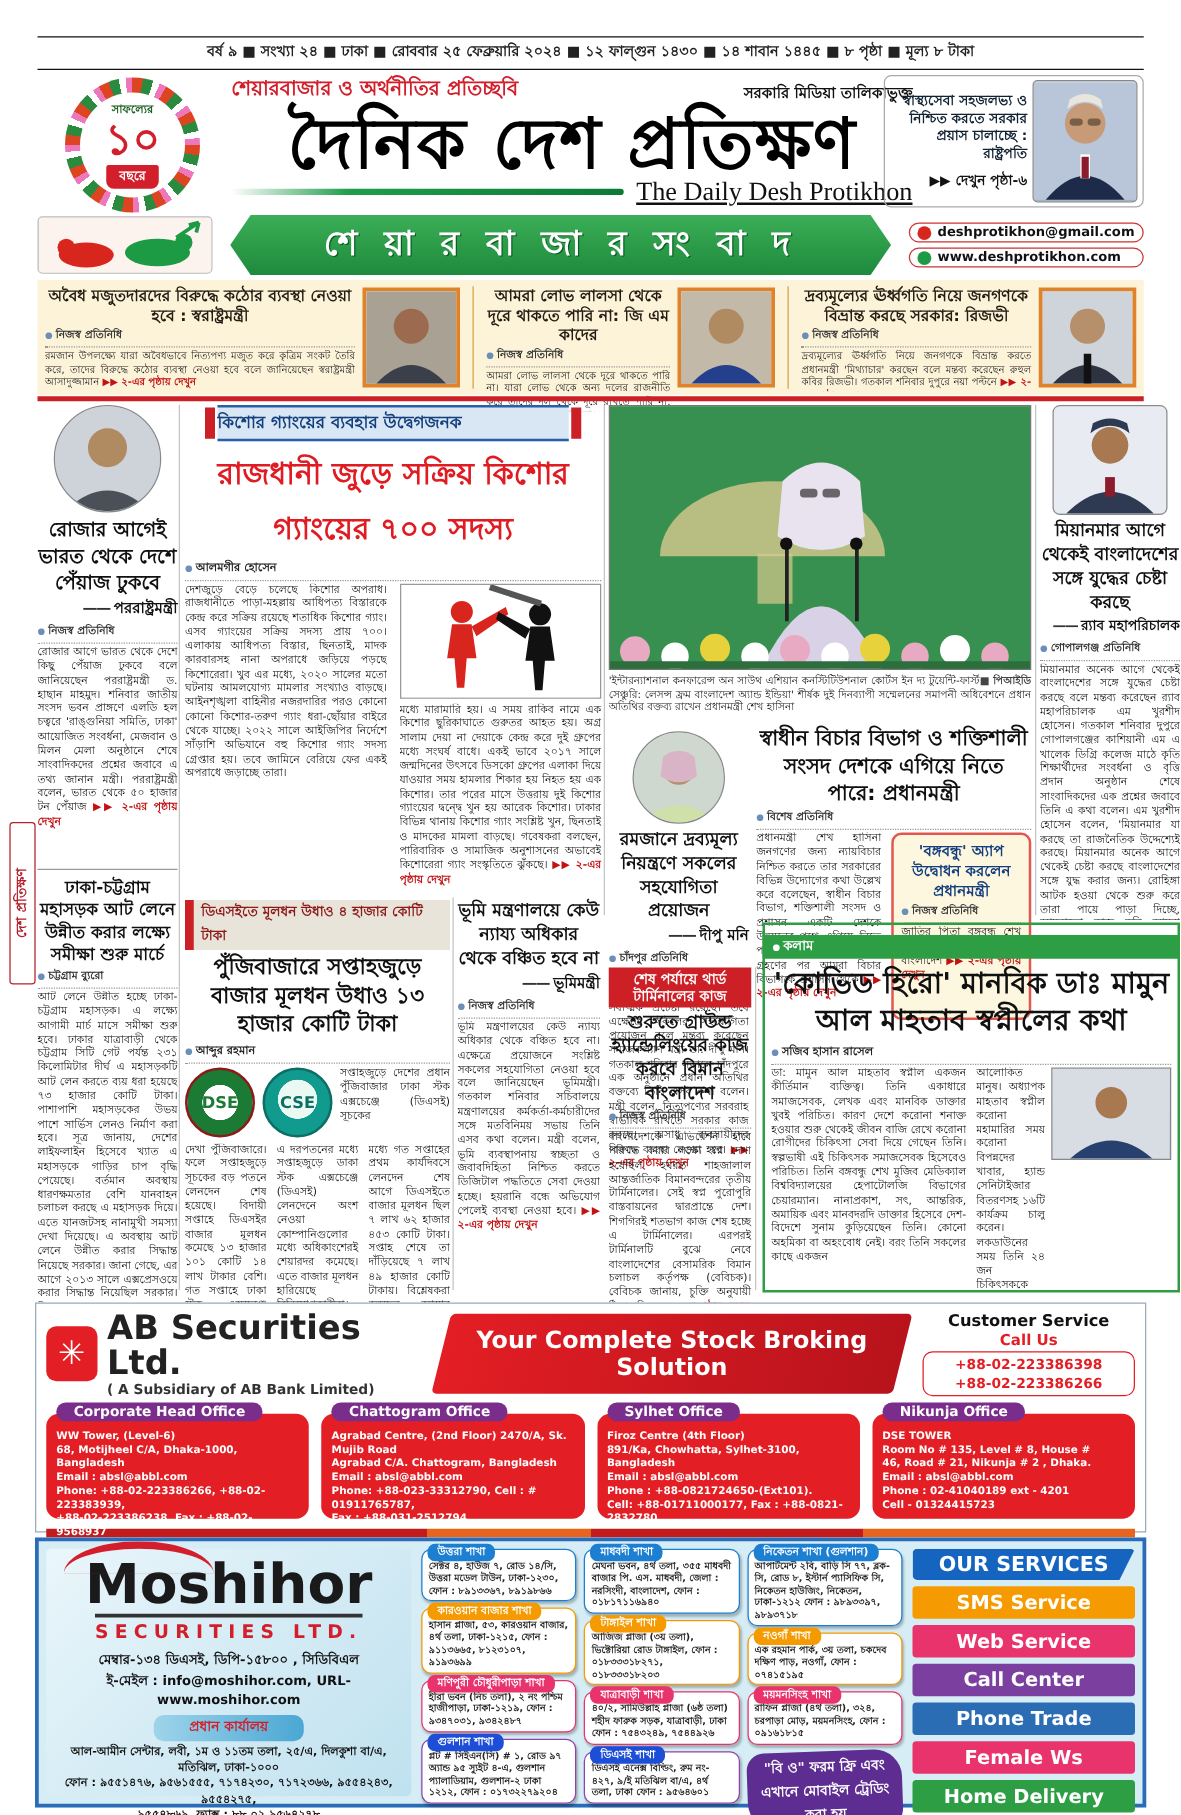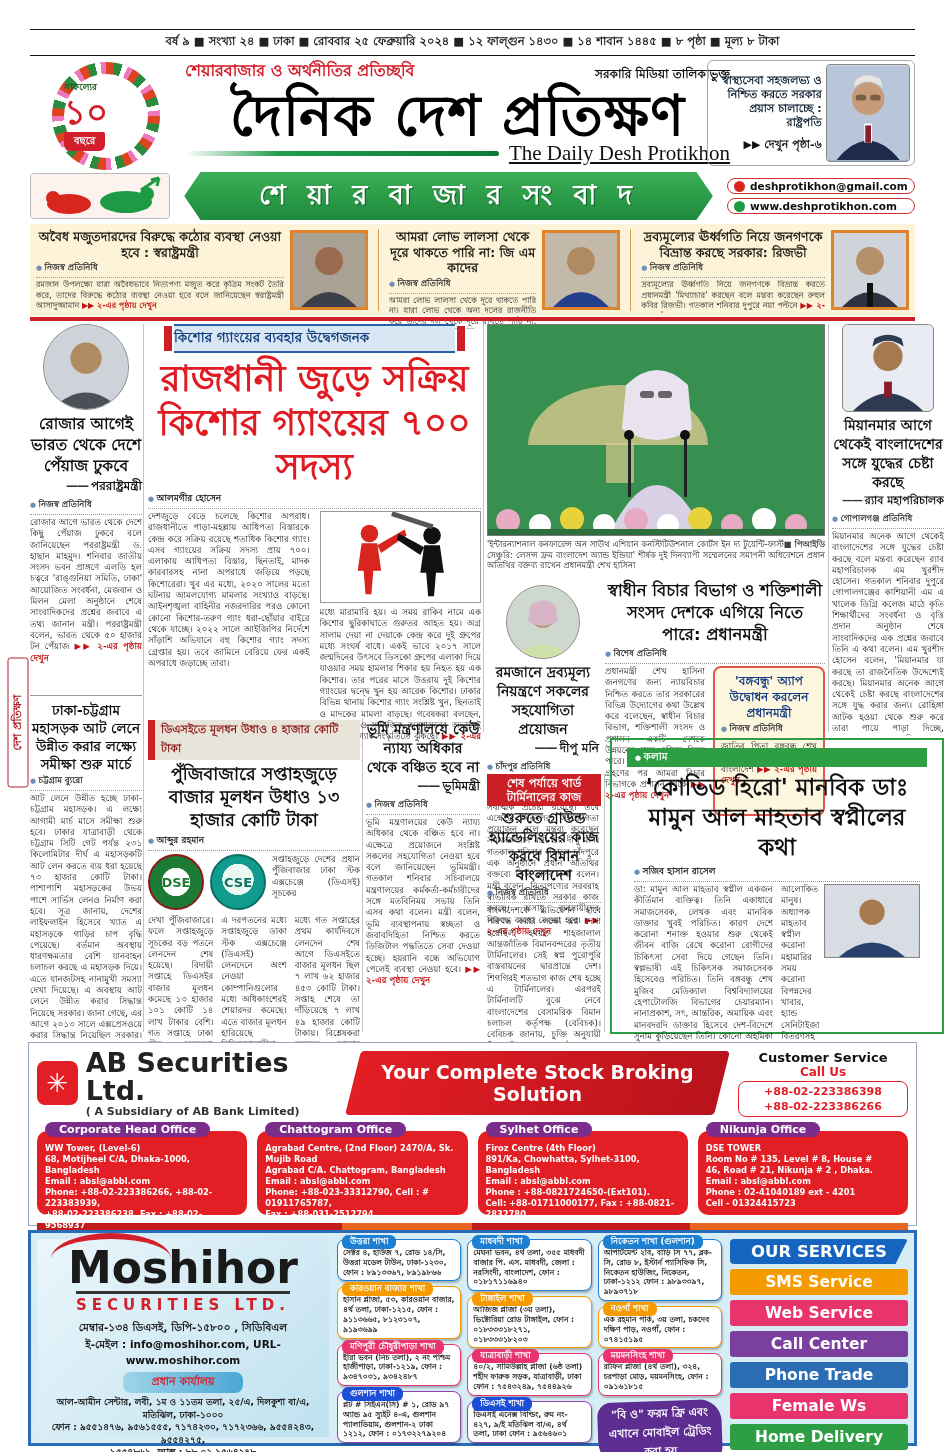--- a/index.html
+++ b/index.html
@@ -10,21 +10,21 @@
   .topbar { position:absolute; left:30px; top:29px; width:885px; height:27px;
     border-top:1.5px solid #111; border-bottom:1.5px solid #111;
     display:flex; align-items:center; justify-content:center;
     font-size:11.5px; font-weight:bold; color:#222; }
 
   
   .masthead { position:absolute; left:30px; top:58px; width:885px; height:110px; }
   .anniv { position:absolute; left:22px; top:4px; width:108px; height:108px; border-radius:50%;
     background:repeating-conic-gradient(#d42 0 9deg,#2a8a3e 9deg 18deg,#fff 18deg 24deg,#e7b 24deg 30deg);
     display:flex; align-items:center; justify-content:center; }
-  .anniv-inner { width:84px; height:84px; border-radius:50%; background:#fff; position:relative; }
+  .anniv-inner { width:84px; height:84px; border-radius:50%; background:#fff; text-align:center; position:relative; }
   .anniv-top { font-size:9px; color:#1b5e20; font-weight:bold; padding-top:6px; }
   .anniv-num { font-size:34px; font-weight:bold; color:#d31f2b; line-height:34px; }
   .anniv-bottom { display:inline-block; background:#d31f2b; color:#fff; font-size:10px; font-weight:bold;
     padding:1px 10px; border-radius:2px 2px 6px 6px; }
   .mast-center { position:absolute; left:155px; top:0; width:545px; }
   .mast-row1 { display:flex; justify-content:space-between; align-items:flex-end; }
   .tagline { color:#d31f2b; font-weight:bold; font-size:16px; }
   .listed { color:#111; font-weight:bold; font-size:12px; }
   .mast-title { font-size:56px; font-weight:bold; color:#000; line-height:62px; letter-spacing:1px; text-align:center; }
   .mast-row3 { display:flex; align-items:center; justify-content:flex-end; gap:10px; margin-top:-6px; }
@@ -79,21 +79,21 @@
   .onion-h { font-size:15.5px; line-height:21px; text-align:center; }
   .hw-h { font-size:13.5px; line-height:18px; text-align:center; }
   .stamp { position:absolute; left:-47px; top:390px; width:130px; transform:rotate(-90deg);
     font-size:11px; font-weight:bold; color:#b3202a; border:1px solid #b3202a; text-align:center; border-radius:3px; }
 
   .gang { position:absolute; left:148px; top:2px; width:333px; }
   .kicker { background:#d9e6f4; border-top:2px solid #2a5ea8; border-bottom:2px solid #2a5ea8;
     color:#14407e; font-weight:bold; font-size:13.5px; text-align:left; padding:1px 0; position:relative; margin:0 26px; }
   .kicker::before,.kicker::after { content:""; position:absolute; top:0; bottom:0; width:8px; background:#cc2026; }
   .kicker::before { left:-10px; } .kicker::after { right:-10px; }
-  .gang-h { font-size:36px; line-height:44px; color:#e01b22; font-weight:bold; text-align:center; margin:4px 0 2px; }
+  .gang-h { font-size:24px; line-height:44px; color:#e01b22; font-weight:bold; text-align:center; margin:4px 0 2px; }
   .byline { font-size:9px; font-weight:bold; color:#222; }
   .byline::before { content:"● "; color:#6b8fb8; font-size:7px; }
   .twocol { display:flex; gap:10px; }
   .twocol > div { flex:1; min-width:0; }
   .illus { width:100%; height:92px; border:1px solid #999; background:#fff; margin-bottom:4px; }
 
   .pmphoto { position:absolute; left:487px; top:2px; width:338px; height:212px; border:1px solid #777;
     background:linear-gradient(180deg,#3f9a57,#2e7d44); overflow:hidden; }
   .pmcap { position:absolute; left:487px; top:217px; width:338px; font-size:8.3px; line-height:10.5px; color:#222; text-align:justify; height:42px; overflow:hidden; }
   .pmcap .credit { float:right; font-weight:bold; color:#444; }
@@ -123,21 +123,21 @@
   .stock-cols { display:flex; gap:8px; margin-top:3px; }
   .stock-cols > div { flex:1; min-width:0; }
 
   .bhumi { position:absolute; left:366px; top:398px; width:114px; }
   .bhumi-h { font-size:14px; line-height:19px; text-align:center; }
 
   .terminal { position:absolute; left:487px; top:452px; width:114px; }
   .term-kicker { background:#cc2026; color:#fff; font-weight:bold; font-size:11.5px; text-align:center; padding:2px 3px; line-height:14px; }
   .term-h { font-size:14.5px; line-height:19px; text-align:center; margin-top:3px; }
 
-  .covid { position:absolute; left:610px; top:416px; width:334px; height:296px; border:2px solid #2e9e44; padding:5px 22px; }
+  .covid { position:absolute; left:610px; top:416px; width:334px; height:296px; border:2px solid #2e9e44; padding:5px 5px; }
   .covid-tag { background:#2e9e44; color:#fff; font-weight:bold; font-size:10.5px; display:inline-block; padding:1px 26px 1px 8px; margin:-5px -7px 3px; width:calc(100% + 14px); }
   .covid-tag::before { content:"● "; font-size:7px; }
   .covid-h { font-size:23px; line-height:30px; text-align:center; font-weight:bold; color:#111; margin:2px 0; }
 
   
   .ab { position:absolute; left:28px; top:1042px; width:889px; height:184px; border:1px solid #9ab; background:#fff; padding:6px 8px; }
   .ab-top { display:flex; align-items:center; height:68px; }
   .ab-logo { display:flex; align-items:center; gap:8px; width:300px; }
   .ab-mark { width:44px; height:44px; background:#e31e24; border-radius:8px; color:#fff; font-size:26px; font-weight:bold; display:flex; align-items:center; justify-content:center; }
   .ab-name { font-size:27px; color:#222; font-weight:bold; line-height:28px; }

